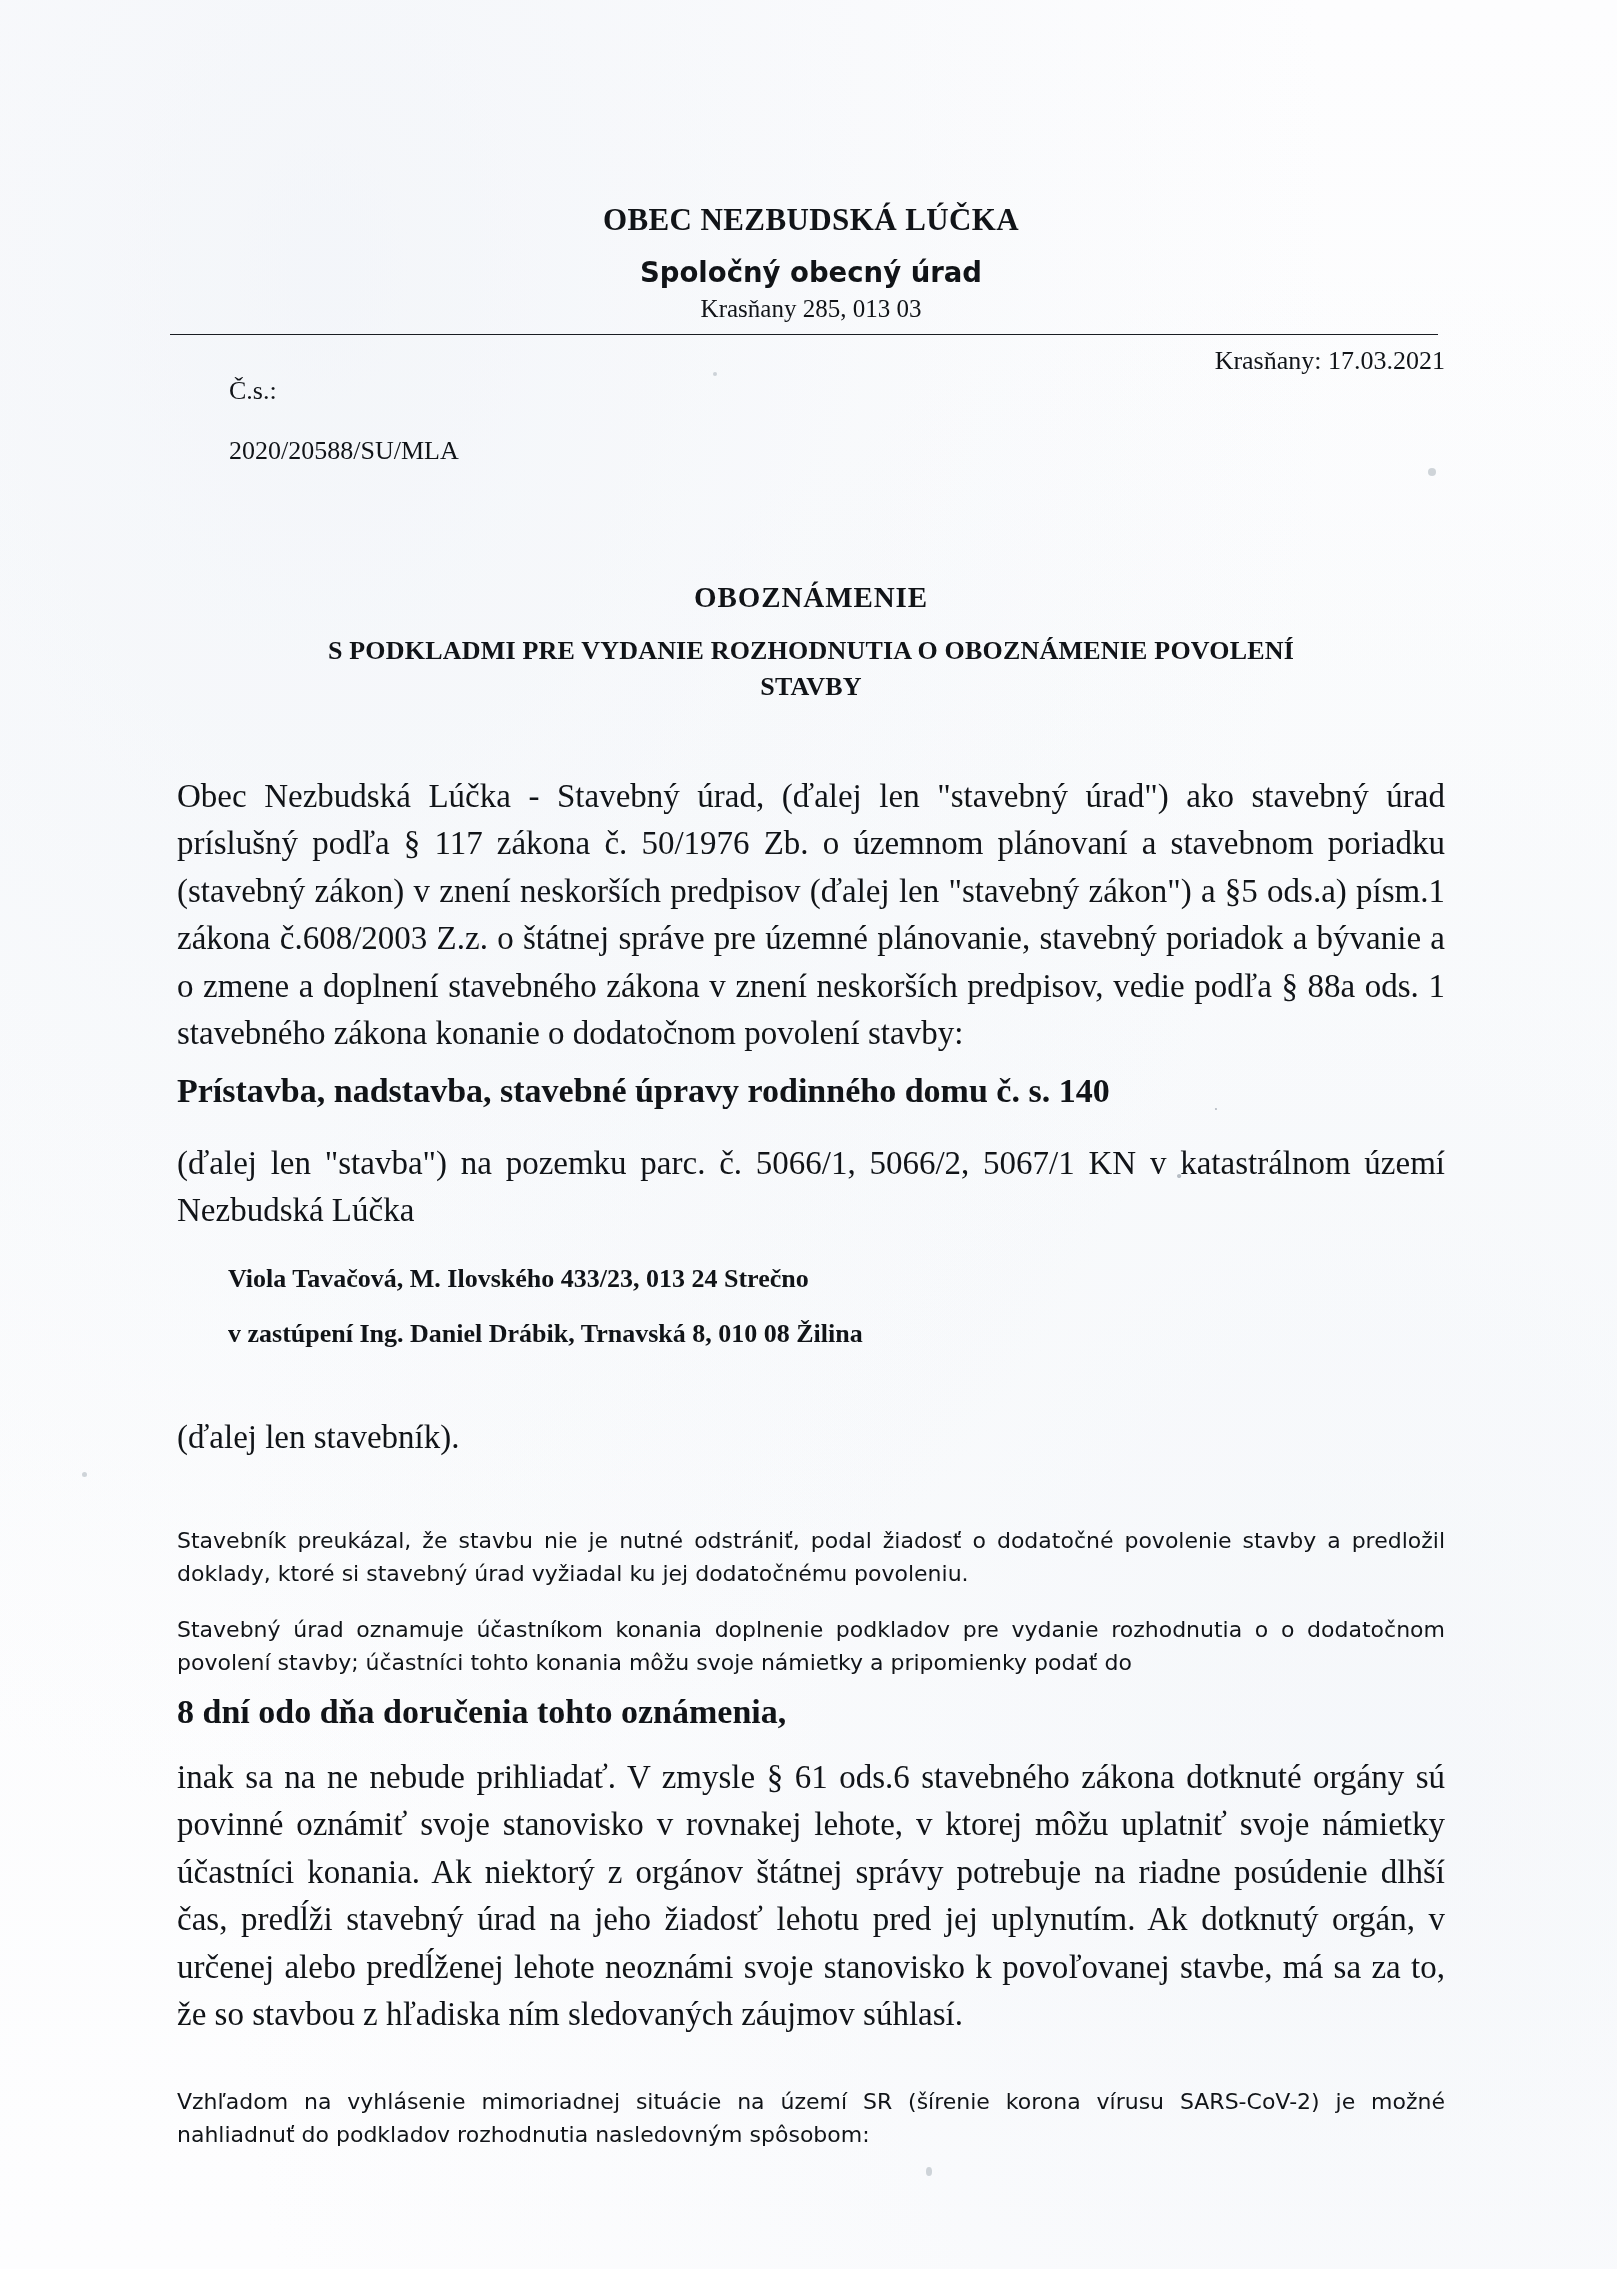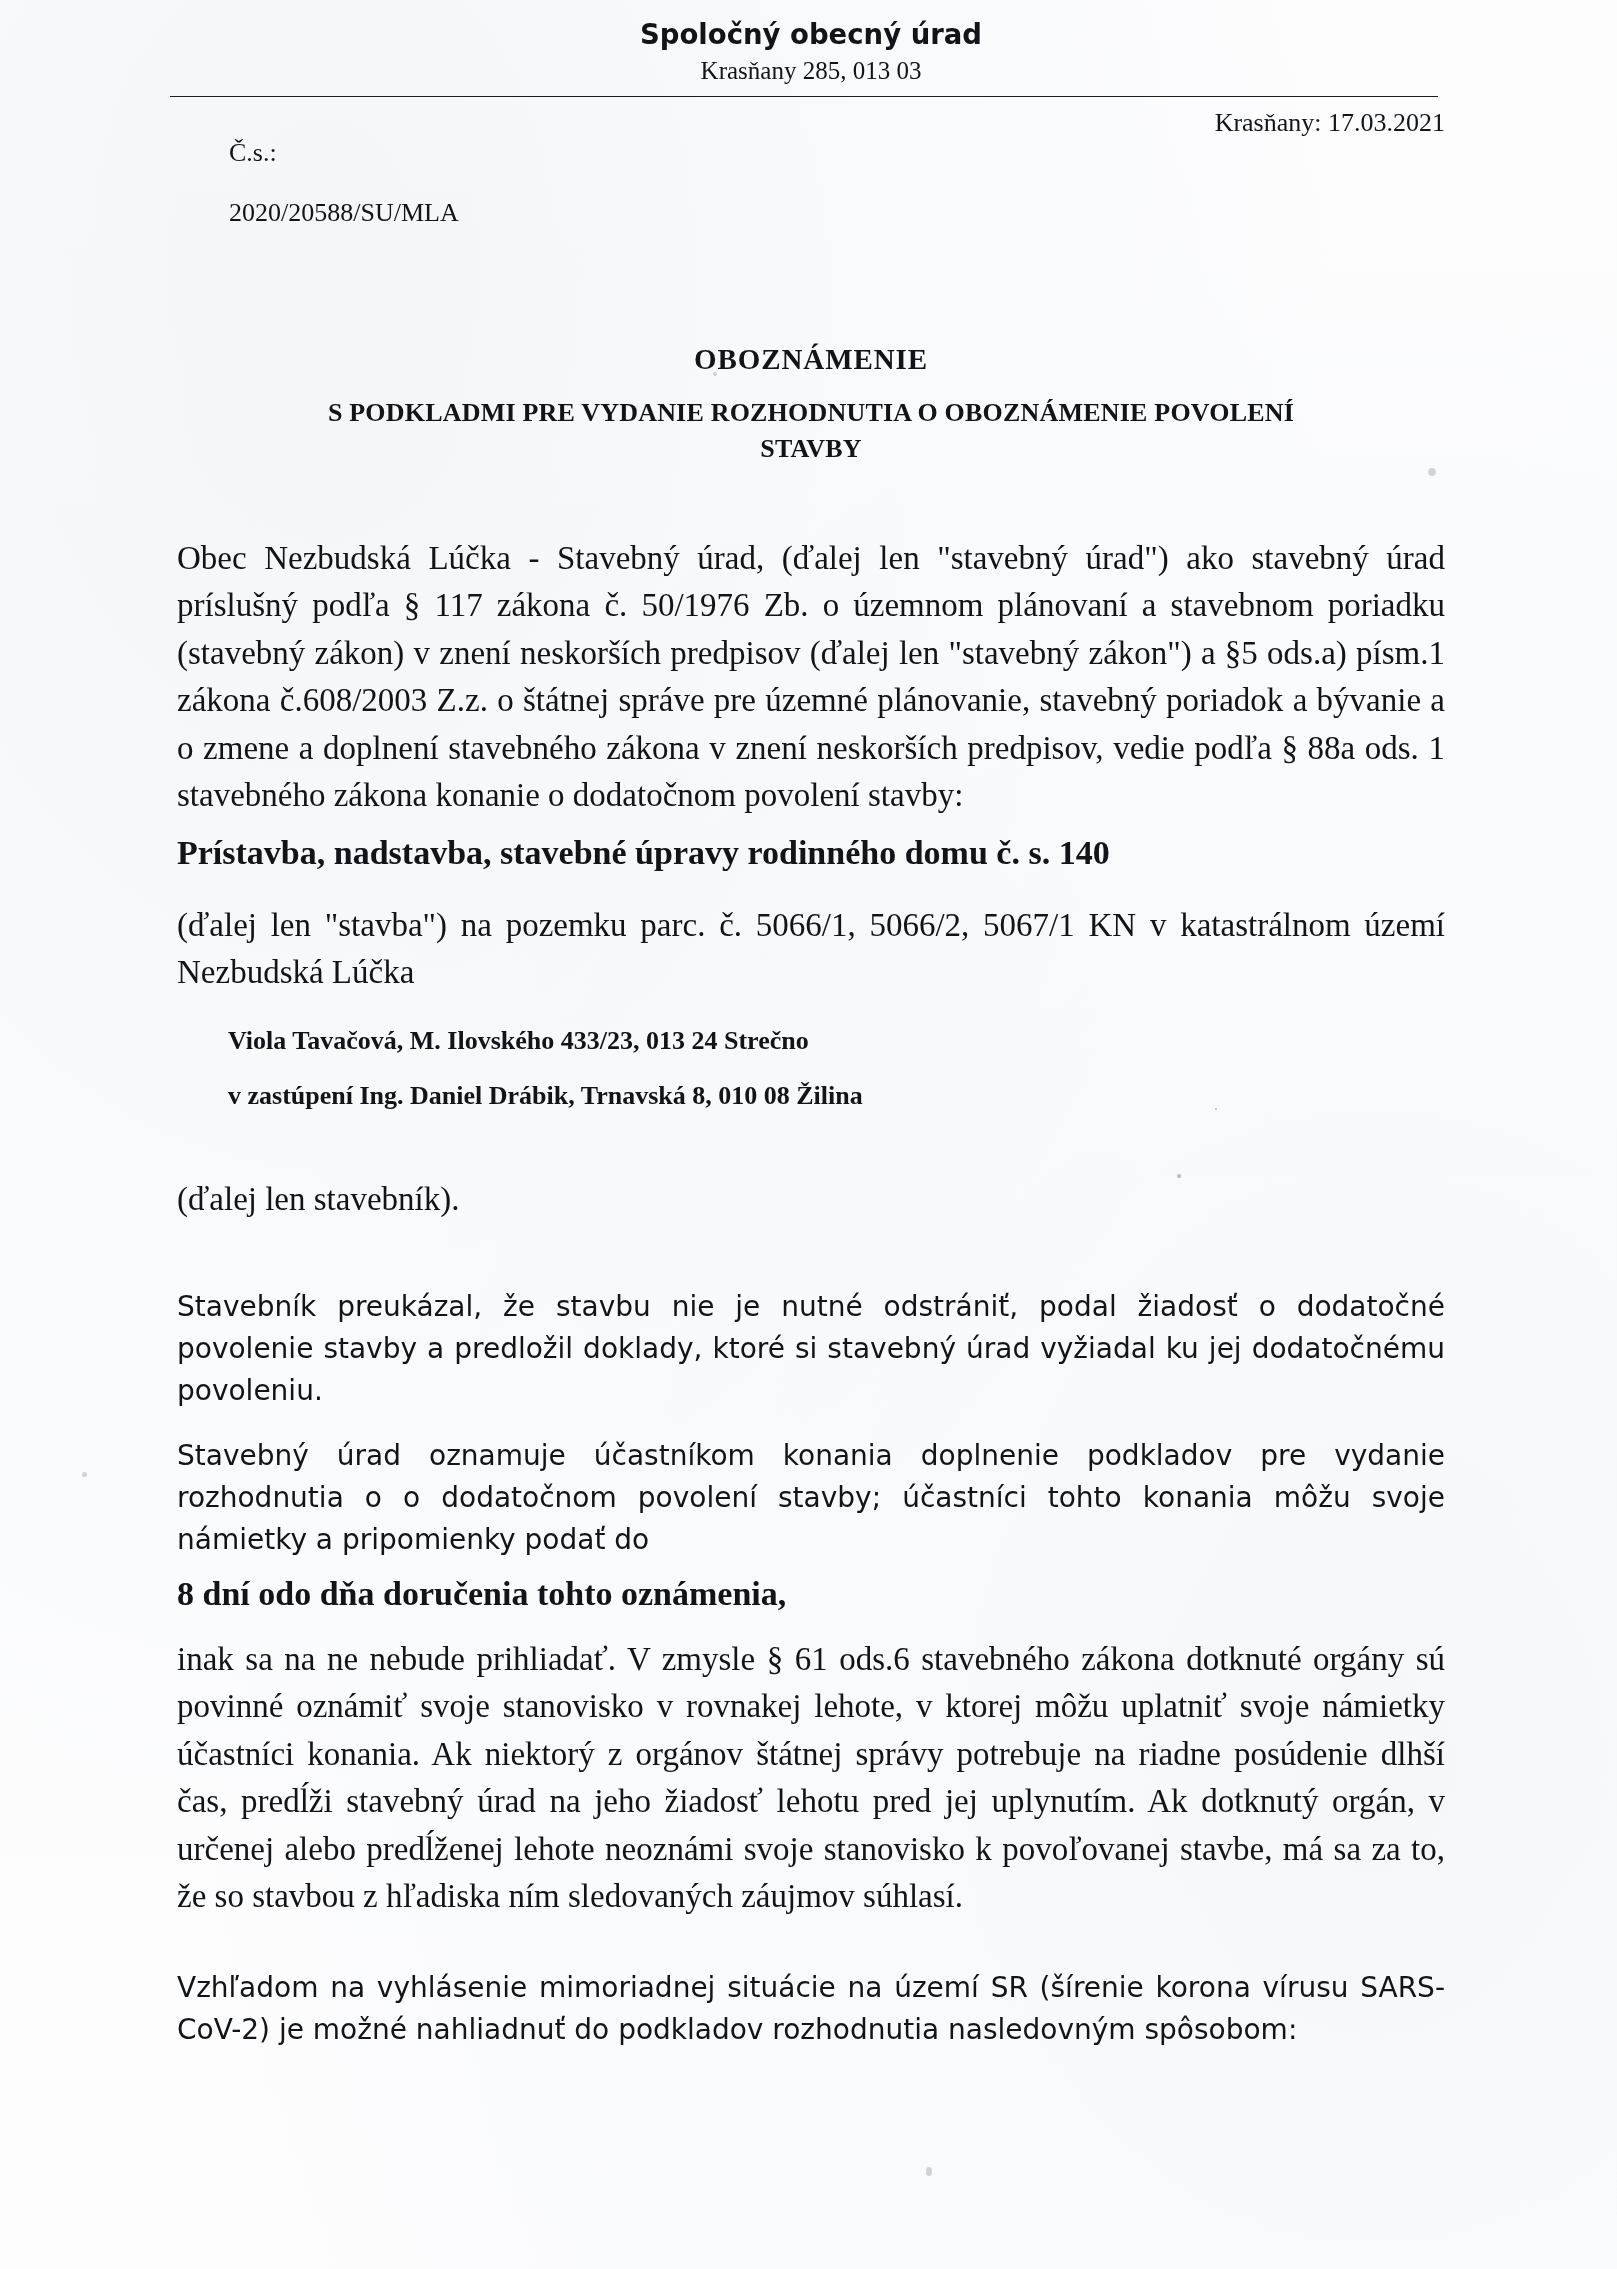--- a/index.html
+++ b/index.html
@@ -108,21 +108,21 @@
     font-size: 33px;
     line-height: 1.44;
     text-align: justify;
     margin-top: 23px;
   }
   .para.first {
     margin-top: 69px;
   }
   .para.sans {
     font-family: "DejaVu Sans", sans-serif;
-    font-size: 28px;
+    font-size: 22px;
     line-height: 1.5;
   }
   .center-bold {
     text-align: left;
     font-weight: bold;
     font-size: 34px;
     margin-top: 14px;
   }
   .indent-bold {
     font-weight: bold;
@@ -159,20 +159,21 @@
 
   <span class="speck" style="left:1428px; top:468px; width:8px; height:8px;"></span>
   <span class="speck" style="left:713px; top:372px; width:4.4px; height:4.4px;"></span>
   <span class="speck" style="left:82px; top:1472px; width:5.3px; height:5.3px;"></span>
   <span class="speck" style="left:926px; top:2167px; width:6.2px; height:8.9px;"></span>
   <span class="mark" style="left:1213px; top:1099px;">·</span>
   <span class="mark" style="left:1176px; top:1166px;">•</span>
 
   <div class="content">
 
+    <div class="hdr-title">OBEC NEZBUDSKÁ LÚČKA</div>
     <div class="hdr-sub">Spoločný obecný úrad</div>
     <div class="hdr-addr">Krasňany 285, 013 03</div>
 
     <div class="rule"></div>
 
     <div class="refline">
       <div class="left">
         <span>Č.s.:</span>
         <span style="display:inline-block; width:25px;"></span>
         <span>2020/20588/SU/MLA</span>

